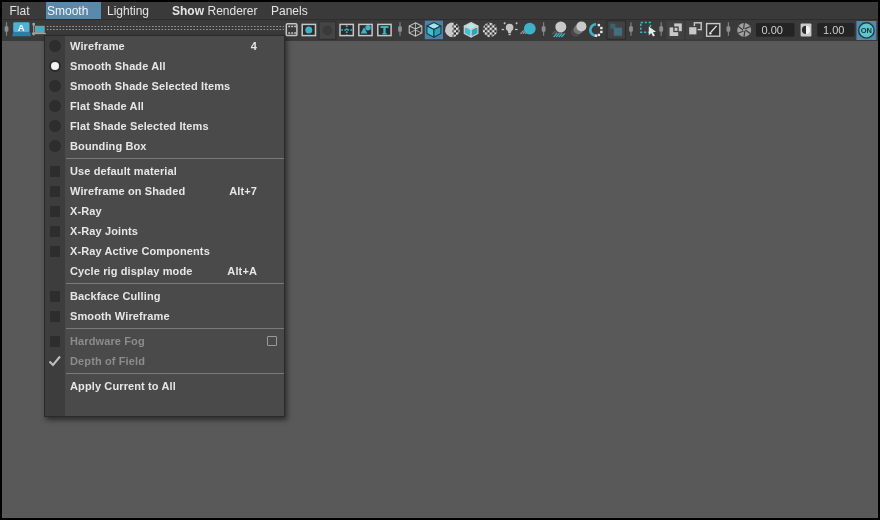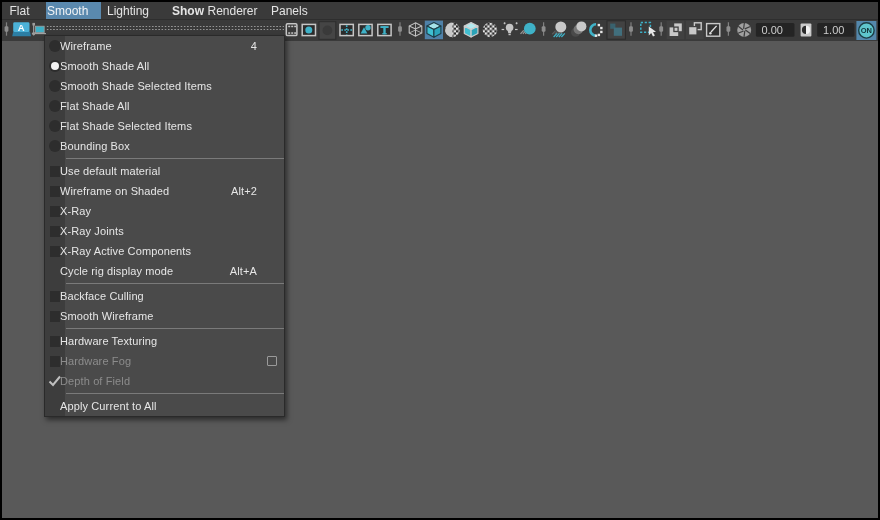--- a/index.html
+++ b/index.html
@@ -14,21 +14,21 @@
   #mhl{position:absolute;left:44px;top:0px;width:55px;height:17px;background:#5a89ae;}
   #dots{left:46px;top:24.8px;width:238px;height:6px;
         background-image:radial-gradient(circle, #959595 0.62px, rgba(0,0,0,0) 0.78px);
         background-size:3.2px 3.0px;background-position:0px 0px;}
   
   #menu{left:44px;top:35px;width:239px;height:380px;background:#4a4a4a;
         border:1px solid #2a2a2a;box-shadow:2px 3px 5px rgba(0,0,0,0.5);}
   #gutter{position:absolute;left:0;top:0;width:20px;height:100%;background:#3d3d3d;}
   #menu ul{margin:0;padding:0;list-style:none;position:relative;}
   #menu li.row{height:20px;line-height:20px;font-size:11px;letter-spacing:0.12px;color:#e6e6e6;
-        padding-left:15px;position:relative;white-space:nowrap;}
+        padding-left:25px;position:relative;white-space:nowrap;font-weight:bold;}
   #menu li.sep{height:5px;position:relative;}
   #menu li.sep:after{content:"";position:absolute;left:21px;right:0px;top:2px;height:1px;background:#7a7a7a;}
   .radio{position:absolute;left:4px;top:4px;width:12px;height:12px;border-radius:50%;background:#2d2d2d;}
   .radio.on:after{content:"";position:absolute;left:1.9px;top:1.9px;width:8.2px;height:8.2px;border-radius:50%;background:#f2f2f2;}
   .chk{position:absolute;left:4.5px;top:5px;width:10.5px;height:10.5px;background:#2d2d2d;}
   .sc{position:absolute;right:27px;top:0;line-height:20px;}
   #menu li.row.dis{color:#8c8c8c;}
   .optbox{position:absolute;right:7.5px;top:4.5px;width:8px;height:8px;border:1.5px solid #9a9a9a;border-radius:1px;}
   .tick{position:absolute;left:3px;top:4px;}
 </style>
@@ -188,30 +188,29 @@
   <div id="gutter"></div>
   <ul>
     <li class="row"><span class="radio"></span>Wireframe<span class="sc">4</span></li>
     <li class="row"><span class="radio on"></span>Smooth Shade All</li>
     <li class="row"><span class="radio"></span>Smooth Shade Selected Items</li>
     <li class="row"><span class="radio"></span>Flat Shade All</li>
     <li class="row"><span class="radio"></span>Flat Shade Selected Items</li>
     <li class="row"><span class="radio"></span>Bounding Box</li>
     <li class="sep"></li>
     <li class="row"><span class="chk"></span>Use default material</li>
-    <li class="row"><span class="chk"></span>Wireframe on Shaded<span class="sc">Alt+2</span></li>
+    <li class="row"><span class="chk"></span>Wireframe on Shaded<span class="sc">Alt+7</span></li>
     <li class="row"><span class="chk"></span>X-Ray</li>
     <li class="row"><span class="chk"></span>X-Ray Joints</li>
     <li class="row"><span class="chk"></span>X-Ray Active Components</li>
     <li class="row">Cycle rig display mode<span class="sc">Alt+A</span></li>
     <li class="sep"></li>
     <li class="row"><span class="chk"></span>Backface Culling</li>
     <li class="row"><span class="chk"></span>Smooth Wireframe</li>
     <li class="sep"></li>
-    <li class="row"><span class="chk"></span>Hardware Texturing</li>
     <li class="row dis"><span class="chk"></span>Hardware Fog<span class="optbox"></span></li>
     <li class="row dis"><svg class="tick" width="14" height="12" viewBox="0 0 14 12">
           <path d="M1.5 6.5 L5 10 L12 1.5" stroke="#bfbfbf" stroke-width="2" fill="none"></path>
         </svg>Depth of Field</li>
     <li class="sep"></li>
     <li class="row">Apply Current to All</li>
   </ul>
 </div>
 
 </body></html>

